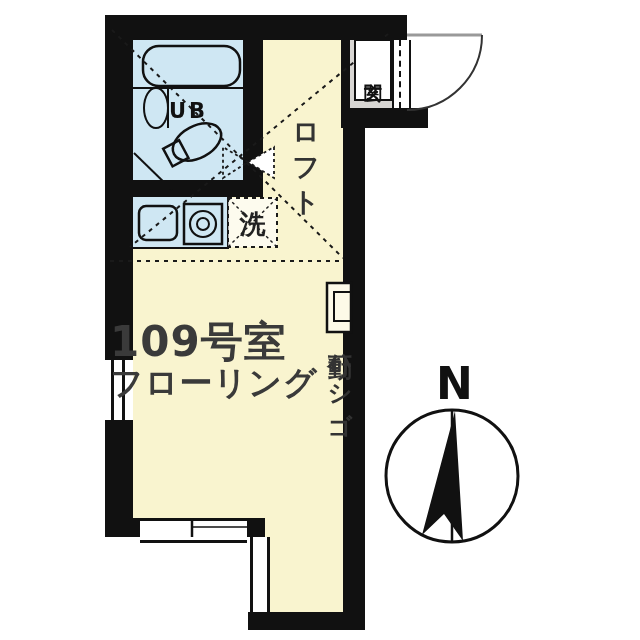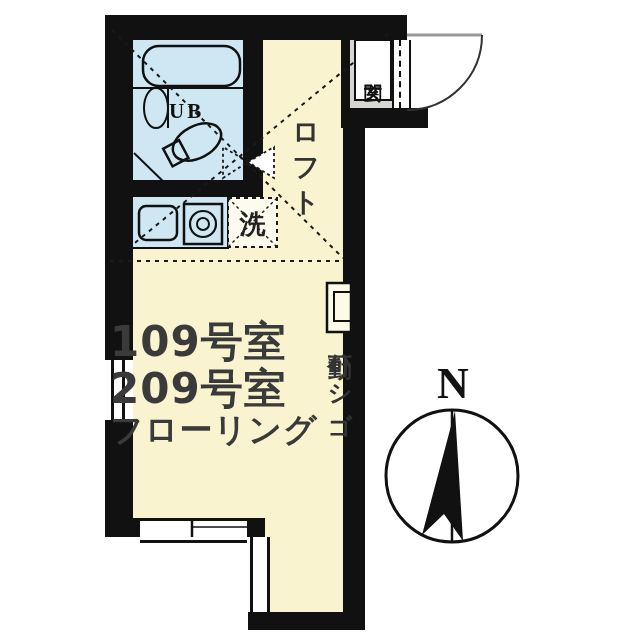--- a/index.html
+++ b/index.html
@@ -6,21 +6,21 @@
   #canvas{position:relative;width:640px;height:640px;background:#ffffff;overflow:hidden;
           font-family:"DejaVu Sans",sans-serif;}
   .abs{position:absolute;}
   .wall{position:absolute;background:#111111;z-index:3;}
   .fill{position:absolute;z-index:1;}
   .wet{background:#cfe7f3;}
   .floor{background:#f9f4cf;}
   .entfloor{background:#d8d6d3;}
   .window{position:absolute;background:#ffffff;z-index:4;}
   svg.overlay{position:absolute;left:0;top:0;z-index:5;}
-  .txt{position:absolute;color:#333;z-index:6;white-space:nowrap;font-family:Liberation Serif, serif;}
+  .txt{position:absolute;color:#333;z-index:6;white-space:nowrap;}
   .vtxt{writing-mode:vertical-rl;text-orientation:upright;}
   .genkan-box{position:absolute;left:354px;top:39px;width:34px;height:58px;background:#fff;
     border:2px solid #111;z-index:6;display:flex;align-items:center;justify-content:center;}
   .genkan-box .vtxt{font-size:18px;font-weight:bold;letter-spacing:1px;color:#111;}
   .roomtext{position:absolute;left:110px;top:318px;width:240px;text-align:left;z-index:6;
     color:#3a3a3a;font-weight:bold;}
   .roomtext .big{font-size:42px;line-height:47px;letter-spacing:1px;}
   .roomtext .small{font-size:33px;line-height:36px;letter-spacing:1px;}
   .doorstrip{position:absolute;left:392px;top:40px;width:15px;height:68px;background:#fff;
     border-left:2px solid #111;border-right:2px solid #111;z-index:2;}
@@ -107,18 +107,17 @@
 
   <div class="genkan-box">
     <span class="vtxt">玄関</span>
   </div>
   <div class="txt vtxt" style="left:288px;top:106px;font-size:27px;font-weight:bold;letter-spacing:2px;">ロフト</div>
   <div class="txt" style="left:169px;top:99px;font-size:21px;font-weight:bold;letter-spacing:3px;color:#111;">UB</div>
   <div class="txt" style="left:228px;top:207px;width:49px;text-align:center;font-size:26px;font-weight:bold;color:#222;">洗</div>
   <div class="txt vtxt" style="left:324px;top:337px;font-size:24px;font-weight:bold;letter-spacing:1px;">可動ハシゴ</div>
   <div class="roomtext">
     <div class="big">109号室</div>
-    <div class="big">209号室</div>
     <div class="small">フローリング</div>
   </div>
   <div class="txt" style="left:436px;top:358px;width:34px;text-align:center;font-size:44px;font-weight:bold;color:#111;">N</div>
 
 </div>
 
 </body></html>

